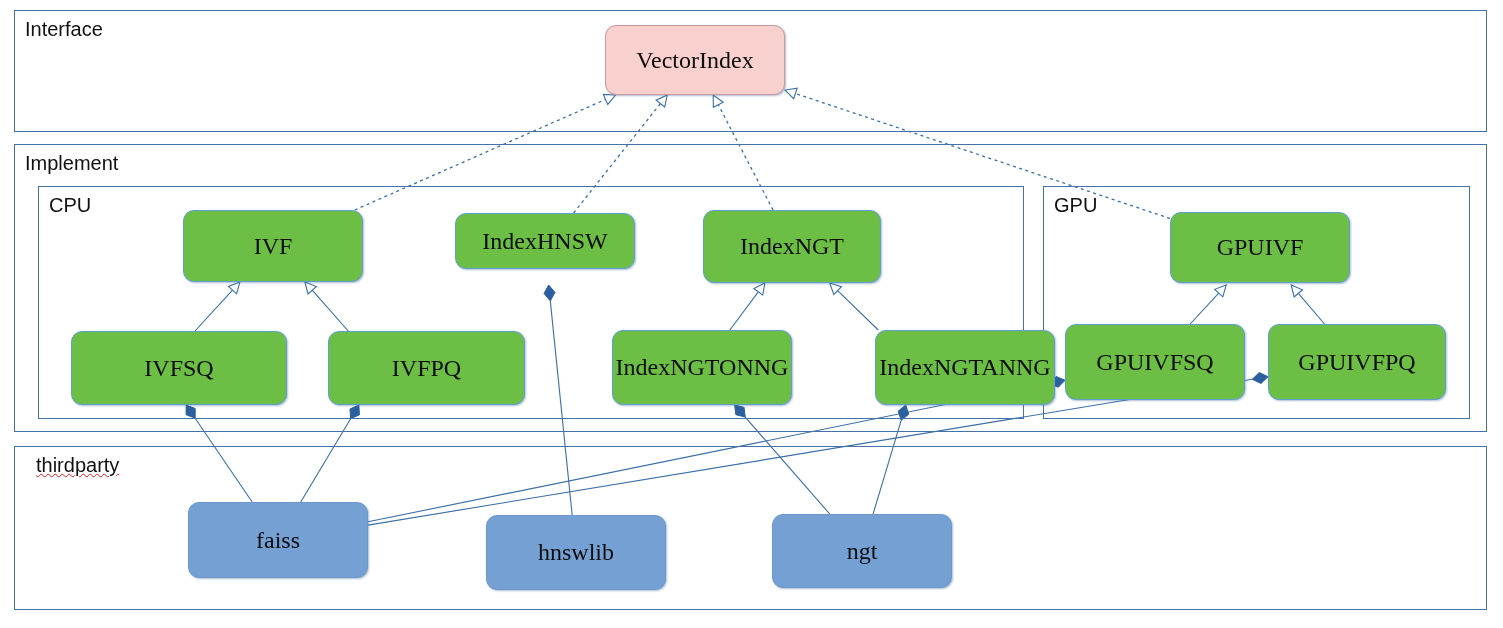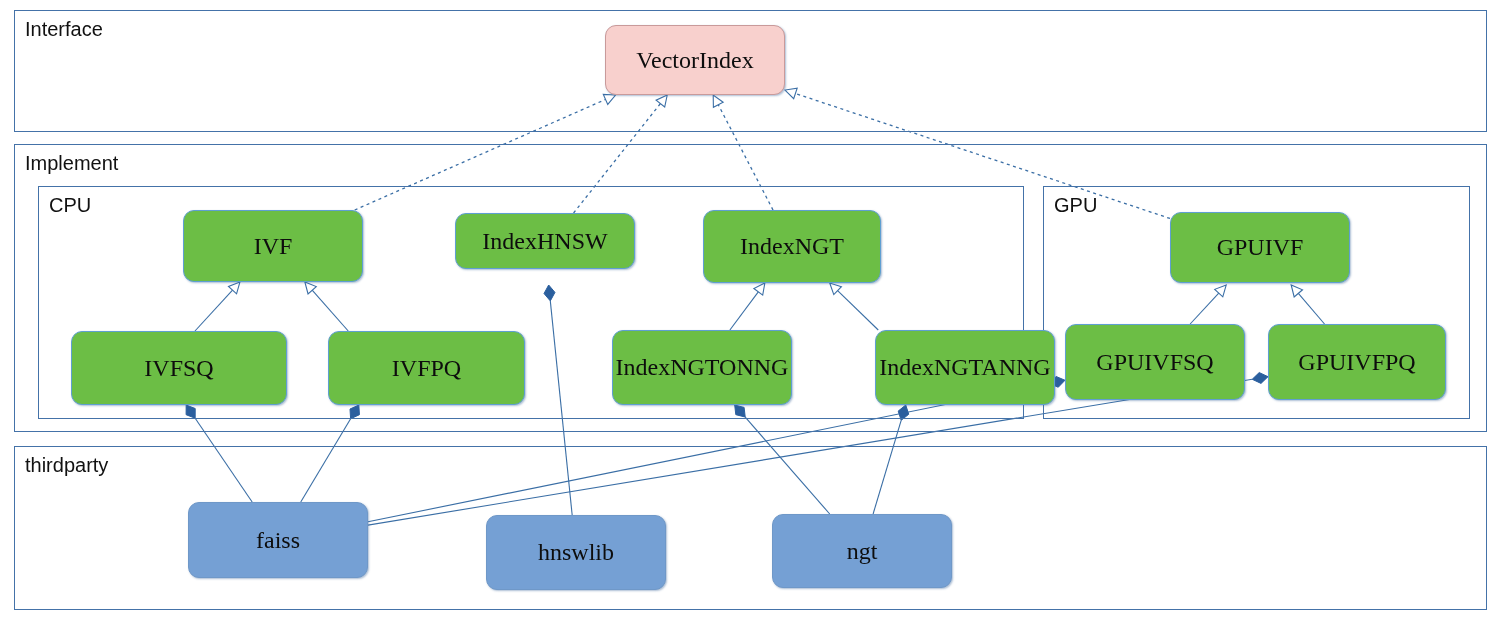--- a/index.html
+++ b/index.html
@@ -2,21 +2,21 @@
 <html><head>
 <meta charset="utf-8">
 <style>
   html,body{margin:0;padding:0;background:#ffffff;}
   body{font-family:"Liberation Sans",sans-serif;}
   #canvas{position:relative;width:1503px;height:628px;background:#ffffff;overflow:hidden;}
   svg#wires{position:absolute;left:0;top:0;width:1503px;height:628px;pointer-events:none;}
 
   .container{position:absolute;border:1px solid #4472a8;background:transparent;box-sizing:border-box;}
   .container-label{position:absolute;font-family:"Liberation Sans",sans-serif;font-size:20px;color:#111111;white-space:nowrap;}
-  .label-misspelled{text-decoration-color:#e02020;text-decoration-style:wavy;text-decoration-thickness:1px;}
+  .label-misspelled{text-decoration:underline;text-decoration-color:#e02020;text-decoration-style:wavy;text-decoration-thickness:1px;margin-left:11px;}
 
   .node{position:absolute;box-sizing:border-box;border-radius:11px;display:flex;align-items:center;justify-content:center;
         font-family:"Liberation Serif",serif;font-size:24px;color:#0d0d0d;text-align:center;line-height:1.1;
         border:1px solid #4a7fba;box-shadow:1px 1px 2px rgba(70,110,160,.45);}
   .node-interface{background:#f8d0cd;border-color:#c99a9a;}
   .node-impl{background:#6cbe45;border-color:#5f9fd2;}
   .node-third{background:#75a0d4;border-color:#6f98c8;}
 </style>
 </head>
 <body>

